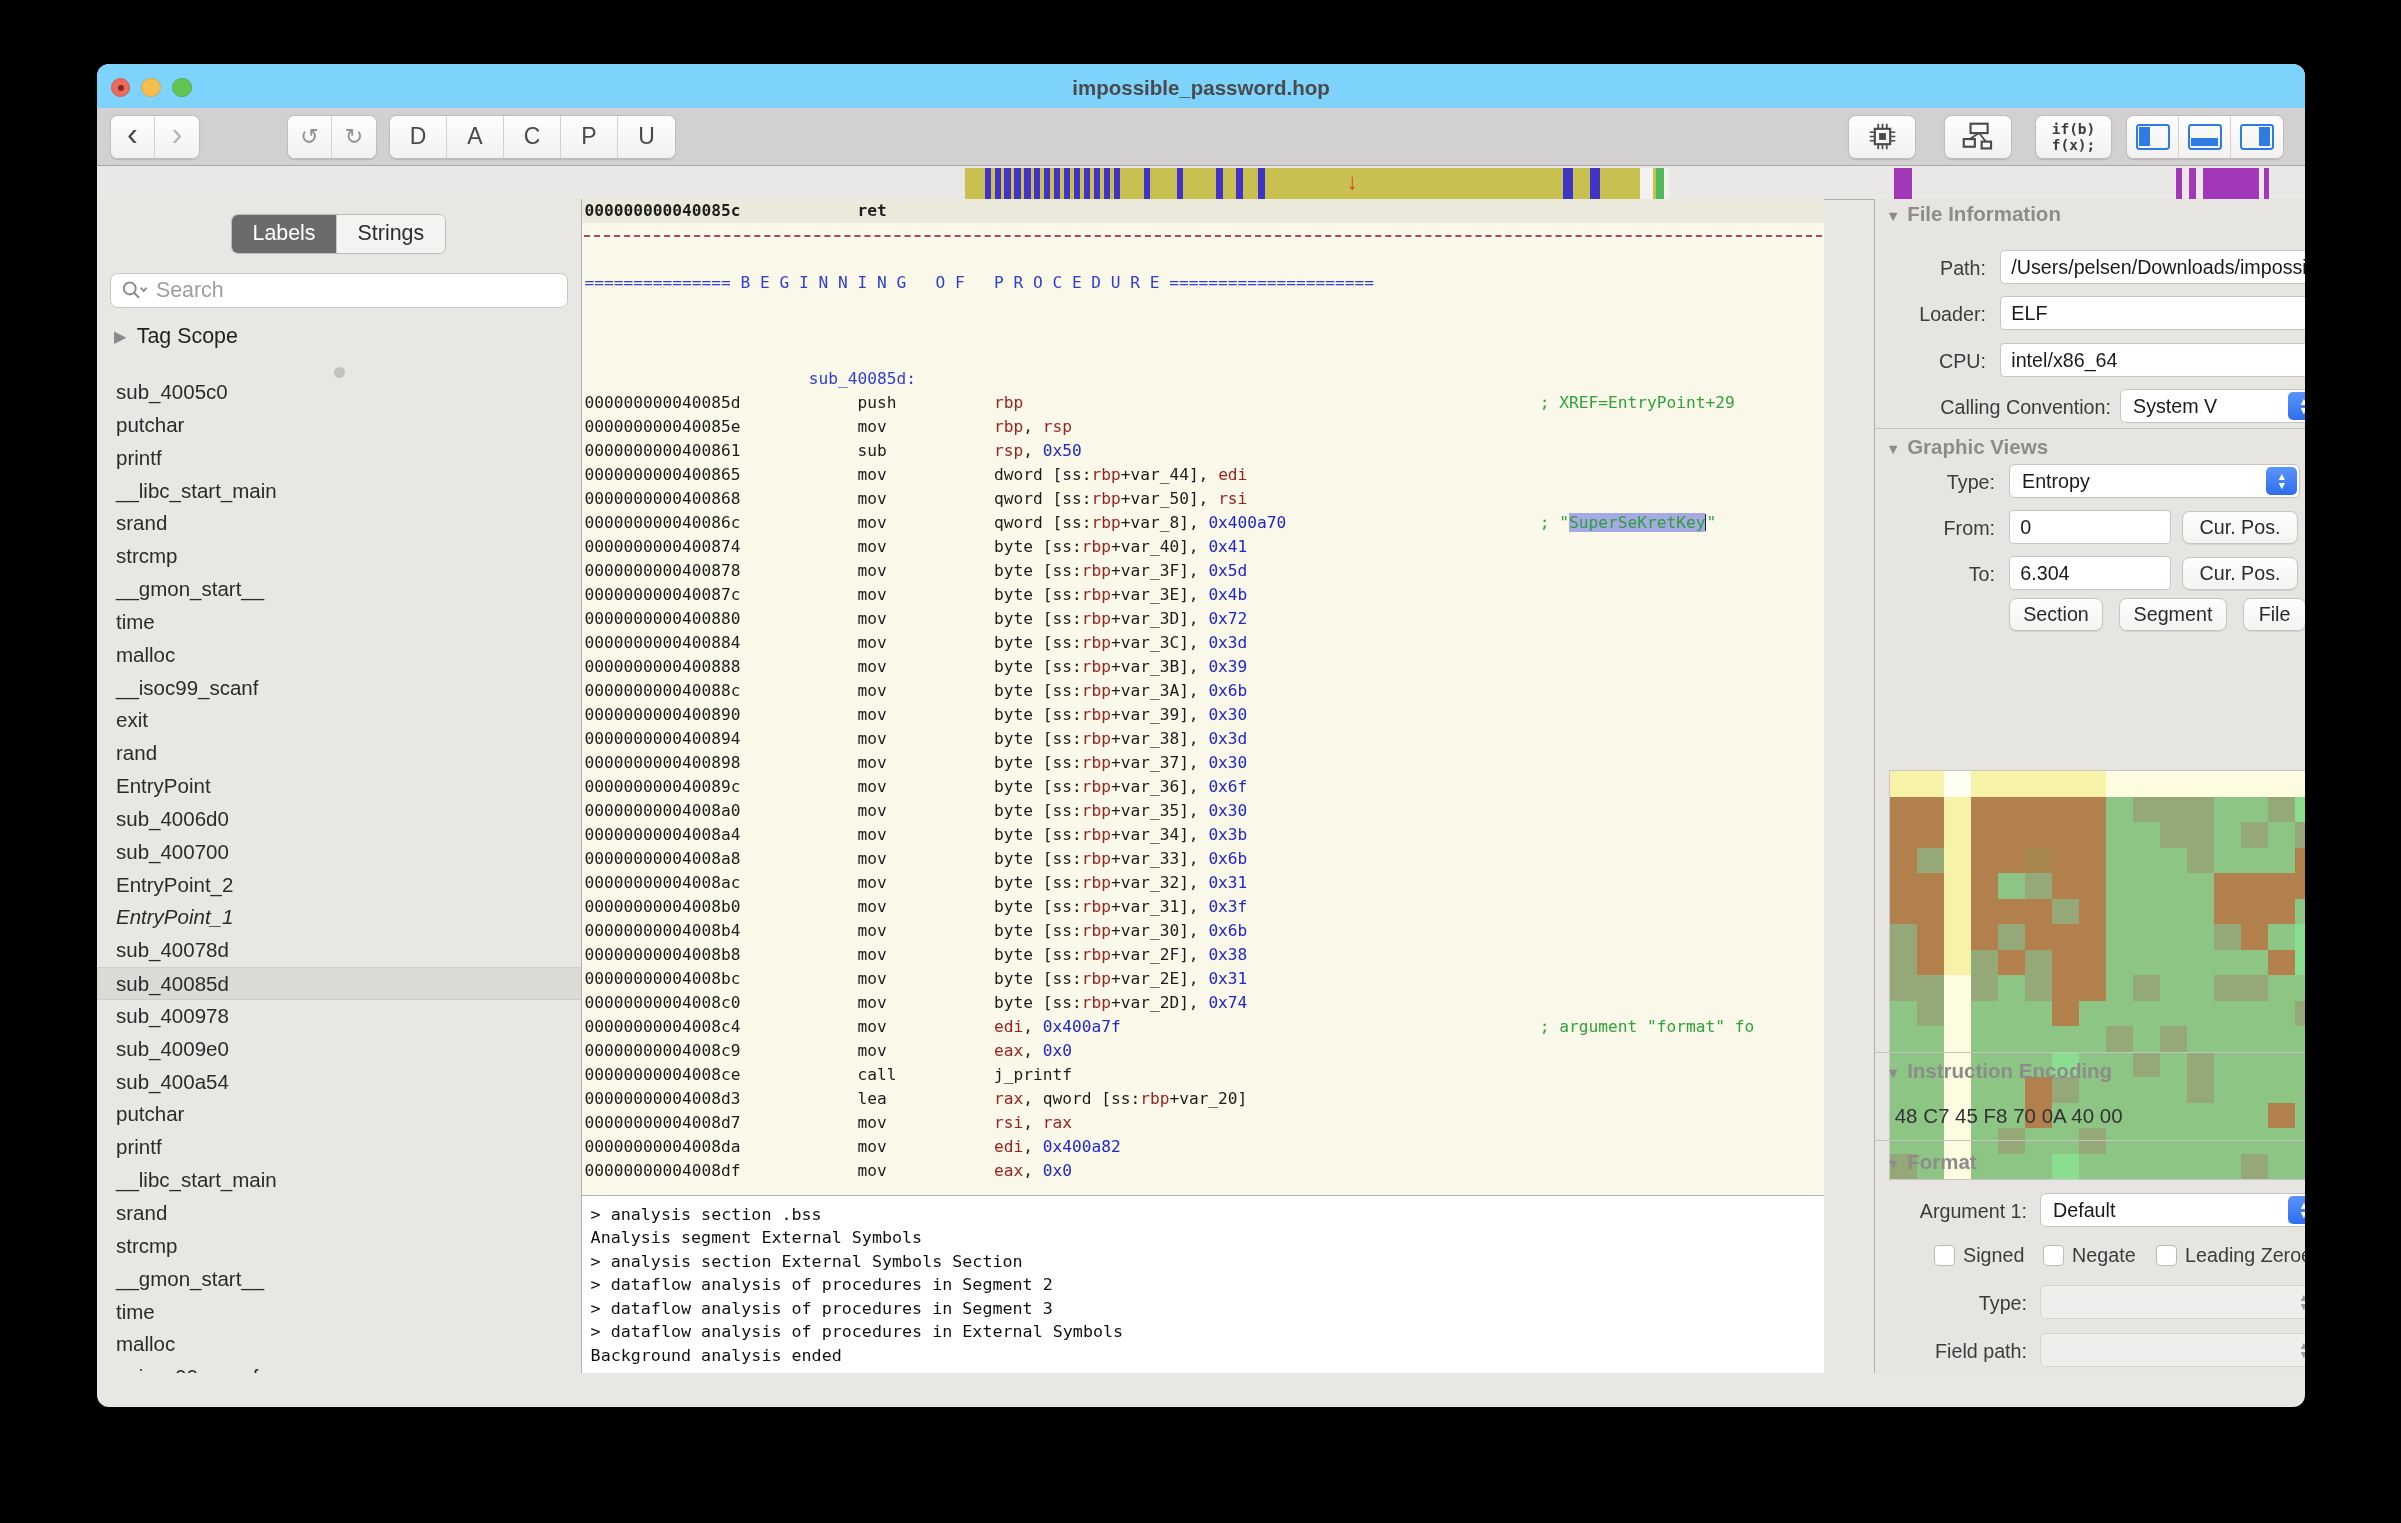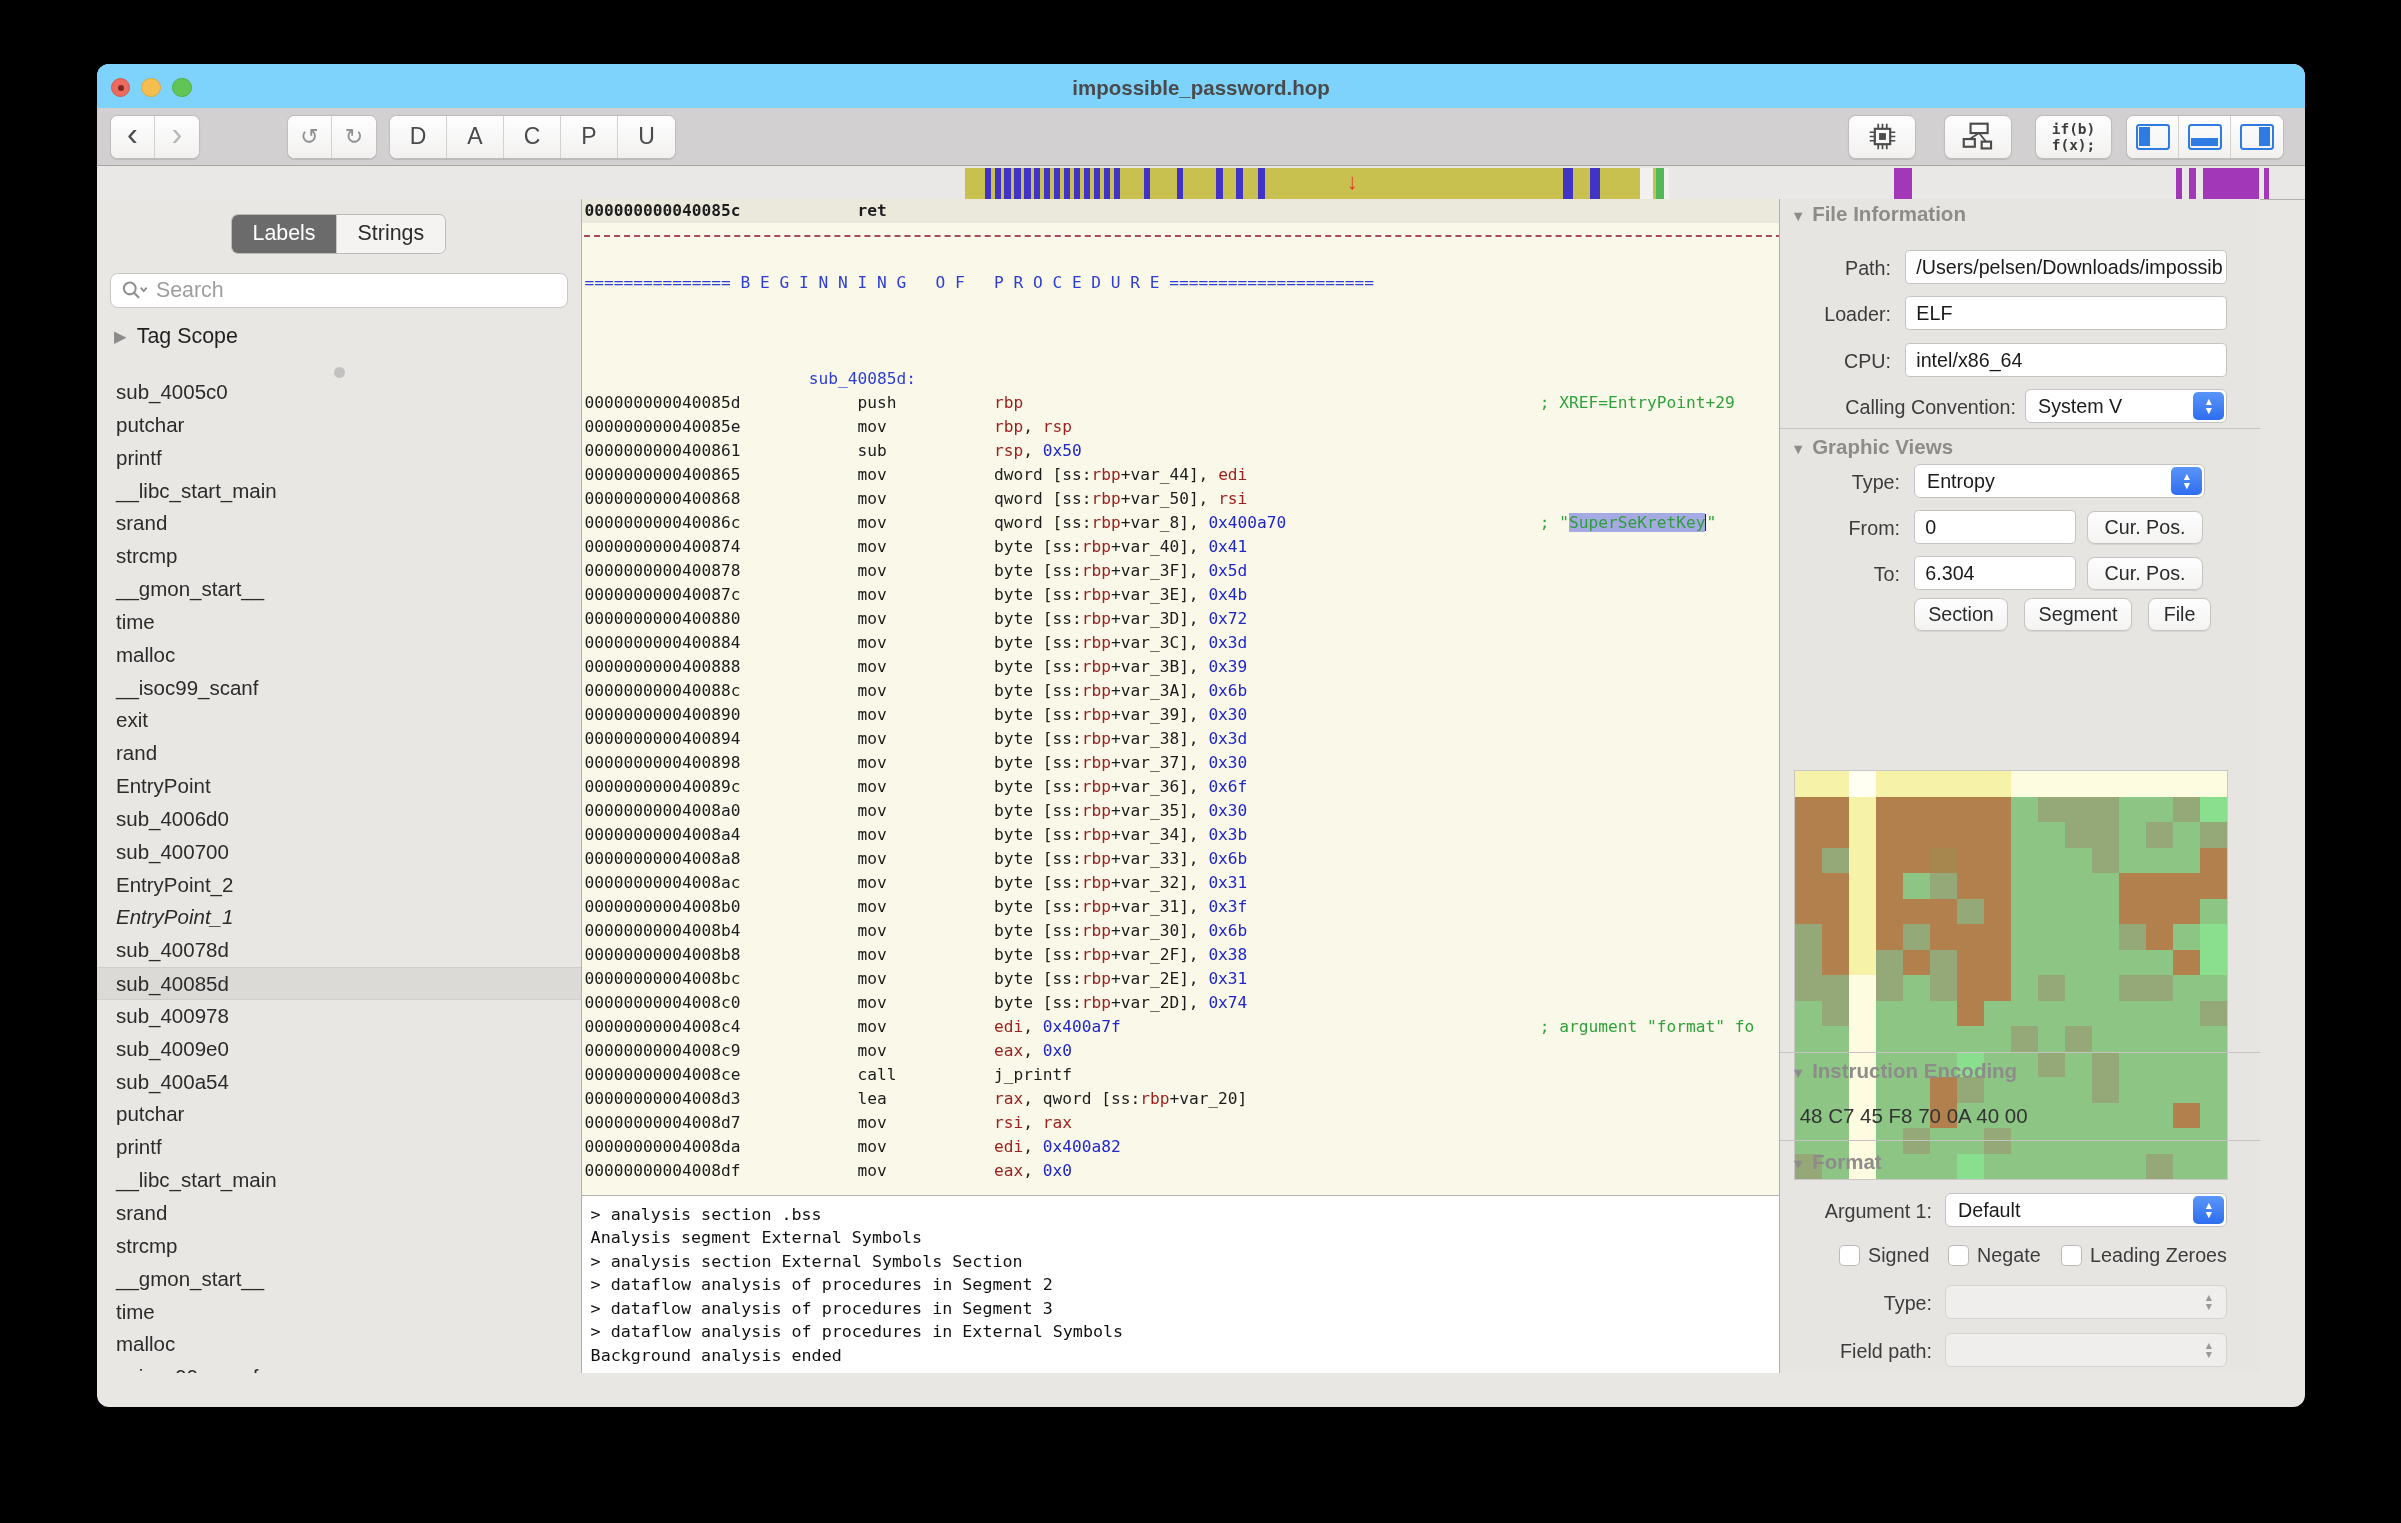--- a/index.html
+++ b/index.html
@@ -56,21 +56,21 @@
   .dline{height:24px;line-height:24px;white-space:pre;font-family:"DejaVu Sans Mono",monospace;font-size:16.2px;padding-left:2.6px;}
   .dline.hl{background:#ebe9dc;font-weight:bold;}
   .dashwrap{height:24px;position:relative;}
   .dashrule{position:absolute;left:1.7px;right:1.7px;top:12px;border-top:2.6px dashed #a84a60;}
   .k{color:#1c1c1c}.r{color:#9a1f1d}.n{color:#1f27c9}.b{color:#2e3ed2}.g{color:#2fa23c}
   .h{color:#2f9e3c;background:#a6aae2}
   .caret{display:inline-block;width:0;border-left:1.7px solid #20204a;height:17px;vertical-align:-2.6px;}
   .logpane{position:absolute;left:0;top:996px;width:100%;height:178px;background:#fff;border-top:0.9px solid #b5b3b0;padding:6.8px 0 0 8.6px;}
   .logline{font-family:"DejaVu Sans Mono",monospace;font-size:16.7px;color:#111;height:23.5px;line-height:23.5px;white-space:pre;}
   
-  .inspector{position:absolute;left:1682px;top:135px;width:481px;height:1174px;background:#e7e5e2;border-left:0.9px solid #b2b0ae;overflow:hidden;}
+  .inspector{position:absolute;left:1777px;top:135px;width:481px;height:1174px;background:#e7e5e2;border-left:0.9px solid #b2b0ae;overflow:hidden;}
   .sechdr{position:absolute;left:11px;font-size:20.5px;font-weight:bold;color:#8e8c8a;}
   .sechdr .tri{font-size:14.5px;margin-right:6.8px;}
   .divider{position:absolute;left:0;width:100%;border-top:0.9px solid #c6c4c2;}
   .flabel{position:absolute;font-size:19.7px;color:#3c3c3c;text-align:right;}
   .ffield{position:absolute;background:#fff;border:0.9px solid #c6c4c2;border-radius:4.3px;height:34px;
     font-size:19.7px;color:#1a1a1a;line-height:32.5px;padding-left:10.3px;white-space:nowrap;overflow:hidden;}
   .fselect{position:absolute;background:#fff;border:0.9px solid #c6c4c2;border-radius:6px;height:34px;
     font-size:19.7px;color:#1a1a1a;line-height:32.5px;padding-left:12px;}
   .stepper{position:absolute;right:1.7px;top:1.7px;bottom:1.7px;width:31px;border-radius:5.1px;
     background:linear-gradient(#5a95f8,#2e6ef0);color:#fff;display:flex;flex-direction:column;

